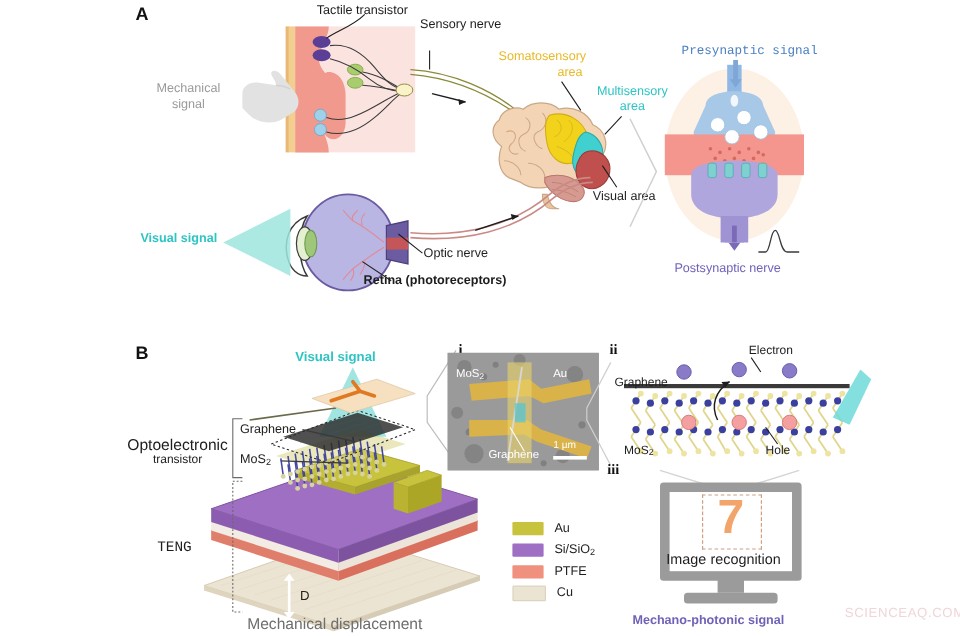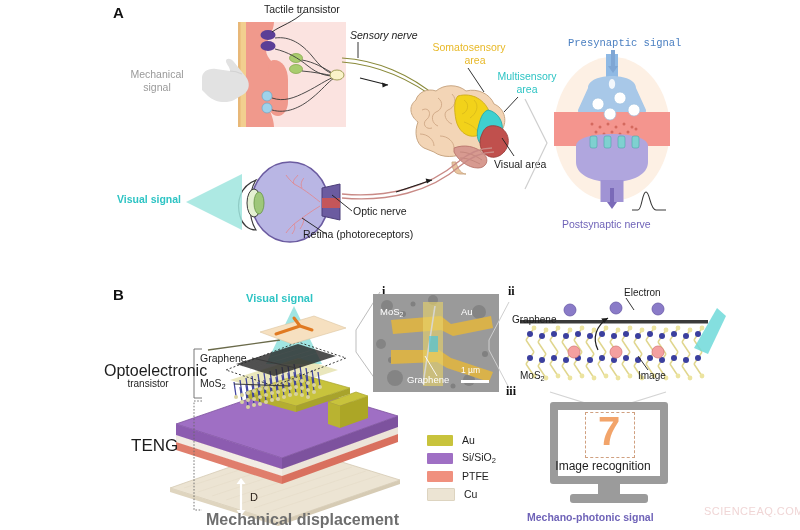--- a/index.html
+++ b/index.html
@@ -53,21 +53,21 @@
   </svg>
   <div class="lbl" style="left:264px;top:3px;">Tactile transistor</div>
 
   <svg class="abs" style="left:196px;top:58px;" width="58" height="48">
     <path d="M6,20 C6,14 12,10 20,11 L34,13 C34,9 30,6 30,3 C30,0 35,0 38,4 L50,19 C54,24 54,32 48,36 L38,42 C30,46 18,44 12,38 L6,32 Z" fill="#e2e2e2"></path>
     <path d="M34,13 C38,13 42,14 46,16" fill="none" stroke="#d2d2d2" stroke-width="1.2"></path>
   </svg>
   <div class="lbl ctr" style="left:119px;top:68px;width:76px;color:#9a9a9a;">Mechanical</div>
   <div class="lbl ctr" style="left:119px;top:81px;width:76px;color:#9a9a9a;">signal</div>
 
-  <div class="lbl" style="left:350px;top:29px;font-style:italic;">Sensory nerve</div>
+  <div class="lbl" style="left:350px;top:14px;">Sensory nerve</div>
   <svg class="abs" style="left:330px;top:40px;" width="180" height="70">
     <path d="M28,2 L28,18" fill="none" stroke="#1d1d1d" stroke-width="0.9"></path>
     <path d="M12,18 C46,20 80,34 108,58" fill="none" stroke="#8a8a3a" stroke-width="1.1"></path>
     <path d="M12,22 C48,25 82,40 110,62" fill="none" stroke="#8a8a3a" stroke-width="1.1"></path>
     <path d="M30,38 L58,45" fill="none" stroke="#1d1d1d" stroke-width="1.1"></path>
     <path d="M58,45 l-6,-2.6 l0.6,5.2 Z" fill="#1d1d1d"></path>
   </svg>
 
   <svg class="abs" style="left:400px;top:82px;" width="130" height="92">
     <path d="M18,40 C10,34 8,24 16,18 C18,10 28,6 36,9 C44,2 58,2 66,9 C78,6 90,12 94,22 C104,26 108,38 102,48 C104,58 96,68 86,68 L66,70 C56,76 42,76 34,70 L24,66 C16,62 14,50 18,40 Z" fill="#f3d5b6" stroke="#c9a784" stroke-width="1"></path>
@@ -88,21 +88,21 @@
     <path d="M88,28 C98,30 104,40 102,50 C100,60 92,66 84,64 C78,62 76,54 78,46 C80,38 82,30 88,28 Z" fill="#3fd0cf" stroke="#2aa9a8" stroke-width="0.9"></path>
     <path d="M90,44 C102,42 110,52 108,62 C106,72 96,78 88,74 C80,70 78,60 82,52 C84,47 86,45 90,44 Z" fill="#c0504d" stroke="#9b3b38" stroke-width="0.9"></path>
     <path d="M54,66 C64,62 76,64 84,72 C90,78 86,86 78,86 C68,86 58,78 54,70 Z" fill="#d79a90" stroke="#b9766c" stroke-width="0.9"></path>
     <g fill="none" stroke="#bb7e74" stroke-width="0.7">
       <path d="M60,70 C68,70 76,74 82,78"></path>
       <path d="M60,76 C68,76 74,79 80,82"></path>
     </g>
     <path d="M56,80 C58,88 62,92 66,92 L60,92 C54,92 52,86 52,80 Z" fill="#e9c49e" stroke="#c9a784" stroke-width="0.9"></path>
   </svg>
 
-  <div class="lbl ctr" style="left:416px;top:41px;width:106px;color:#e8b928;">Somatosensory</div>
+  <div class="lbl ctr" style="left:399px;top:41px;width:106px;color:#e8b928;">Somatosensory</div>
   <div class="lbl ctr" style="left:422px;top:54px;width:106px;color:#e8b928;">area</div>
   <svg class="abs" style="left:466px;top:66px;" width="24" height="30">
     <path d="M2,2 L18,26" fill="none" stroke="#1d1d1d" stroke-width="0.9"></path>
   </svg>
 
   <div class="lbl ctr" style="left:478px;top:70px;width:98px;color:#2ec4c4;">Multisensory</div>
   <div class="lbl ctr" style="left:478px;top:83px;width:98px;color:#2ec4c4;">area</div>
   <svg class="abs" style="left:500px;top:95px;" width="22" height="22">
     <path d="M18,2 L4,17" fill="none" stroke="#1d1d1d" stroke-width="0.9"></path>
   </svg>
@@ -137,21 +137,21 @@
   <div class="lbl" style="left:117px;top:193px;color:#2ec4c4;font-weight:bold;">Visual signal</div>
 
   <svg class="abs" style="left:330px;top:193px;" width="30" height="22">
     <path d="M2,2 L22,18" fill="none" stroke="#1d1d1d" stroke-width="0.9"></path>
   </svg>
   <div class="lbl" style="left:353px;top:205px;">Optic nerve</div>
 
   <svg class="abs" style="left:300px;top:216px;" width="34" height="22">
     <path d="M2,2 L26,18" fill="none" stroke="#1d1d1d" stroke-width="0.9"></path>
   </svg>
-  <div class="lbl" style="left:303px;top:228px;">Retina (photoreceptors)</div>
+  <div class="lbl" style="left:303px;top:228px;font-weight:bold;">Retina (photoreceptors)</div>
 
   <svg class="abs" style="left:336px;top:146px;" width="170" height="62">
     <path d="M6,48 C50,52 92,42 122,16 C134,6 144,2 156,2" fill="none" stroke="#c98a86" stroke-width="1.3"></path>
     <path d="M6,52 C52,56 94,46 124,20 C136,10 146,6 158,6" fill="none" stroke="#c98a86" stroke-width="1.3"></path>
     <path d="M60,46 L96,34" fill="none" stroke="#1d1d1d" stroke-width="1.2"></path>
     <path d="M96,34 l-6.4,-1.6 l1.4,5 Z" fill="#1d1d1d"></path>
   </svg>
 
   <svg class="abs" style="left:523px;top:97px;" width="28" height="96">
     <path d="M2,2 L24,46 L2,92" fill="none" stroke="#cfcfcf" stroke-width="1.2"></path>
@@ -347,45 +347,45 @@
 
     <path d="M58,10 L130,0" stroke="#6a6a4a" stroke-width="1.4" fill="none"></path>
 
     <path d="M110,-8 L164,-24 L196,-12 L142,4 Z" fill="#f6e0c0" stroke="#dcc49f" stroke-width="0.6"></path>
     <path d="M126,-6 L150,-14 M150,-14 L144,-22 M150,-14 L162,-10" stroke="#e07a22" stroke-width="3" fill="none" stroke-linecap="round"></path>
   </svg>
 
   <svg class="abs" style="left:192px;top:348px;" width="12" height="52">
     <path d="M10,1 L2,1 L2,50 L10,50" fill="none" stroke="#6a6a6a" stroke-width="0.9"></path>
   </svg>
-  <div class="lbl ctr" style="left:104px;top:365px;width:88px;font-size:16px;">Optoelectronic</div>
+  <div class="lbl ctr" style="left:104px;top:365px;width:88px;font-size:13px;">Optoelectronic</div>
   <div class="lbl ctr" style="left:104px;top:378px;width:88px;font-size:10px;">transistor</div>
 
   <div class="lbl" style="left:200px;top:352px;">Graphene</div>
   <svg class="abs" style="left:252px;top:352px;" width="50" height="22">
     <path d="M0,6 L44,16" fill="none" stroke="#3a3a3a" stroke-width="1"></path>
   </svg>
 
   <div class="lbl" style="left:200px;top:377px;"><span>MoS</span><sub>2</sub></div>
   <svg class="abs" style="left:234px;top:378px;" width="62" height="16">
     <path d="M0,6 L56,8" fill="none" stroke="#3a3a3a" stroke-width="1"></path>
   </svg>
 
   <svg class="abs" style="left:192px;top:400px;" width="12" height="112">
     <path d="M10,1 L2,1 L2,110 L10,110" fill="none" stroke="#6a6a6a" stroke-width="0.9" stroke-dasharray="1.6,1.6"></path>
   </svg>
-  <div class="lbl" style="left:131px;top:440px;font-size:17px;">TENG</div>
+  <div class="lbl" style="left:131px;top:450px;font-size:12px;font-family:Liberation Mono, monospace;">TENG</div>
 
   <svg class="abs" style="left:233px;top:478px;" width="16" height="40">
     <path d="M8,4 L8,34" stroke="#ffffff" stroke-width="2.2" fill="none"></path>
     <path d="M8,0 l-4.5,6 l9,0 Z" fill="#ffffff"></path>
     <path d="M8,38 l-4.5,-6 l9,0 Z" fill="#ffffff"></path>
   </svg>
   <div class="lbl" style="left:250px;top:491px;font-size:11px;color:#2a2018;">D</div>
-  <div class="lbl" style="left:206px;top:514px;font-size:16px;font-weight:bold;color:#6e6e6e;">Mechanical displacement</div>
+  <div class="lbl" style="left:206px;top:514px;font-size:13px;font-weight:normal;color:#6e6e6e;">Mechanical displacement</div>
 
   <div class="abs" style="left:427px;top:431px;">
     <div class="legend-row">
       <span class="legend-sw" style="background:#c8c33c;"></span>
       <span class="legend-txt">Au</span>
     </div>
     <div class="legend-row">
       <span class="legend-sw" style="background:#9f6fc4;"></span>
       <span class="legend-txt"><span>Si/SiO</span><sub>2</sub></span>
     </div>
@@ -545,21 +545,21 @@
     </g>
 
     <path d="M86,50 C80,38 84,26 96,18" fill="none" stroke="#1d1d1d" stroke-width="1.2"></path>
     <path d="M96,18 l-6.8,0.4 l3.2,4.6 Z" fill="#1d1d1d"></path>
 
     <path d="M205,8 L182,48 L196,54 L214,16 Z" fill="#6fd9d9" opacity="0.85"></path>
   </svg>
   <div class="lbl" style="left:512px;top:314px;font-size:10px;">Graphene</div>
   <div class="lbl" style="left:624px;top:287px;font-size:10px;">Electron</div>
   <div class="lbl" style="left:520px;top:370px;font-size:10px;"><span>MoS</span><sub>2</sub></div>
-  <div class="lbl" style="left:638px;top:370px;font-size:10px;">Image</div>
+  <div class="lbl" style="left:638px;top:370px;font-size:10px;">Hole</div>
   <svg class="abs" style="left:624px;top:296px;" width="24" height="16">
     <path d="M10,14 L2,2" fill="none" stroke="#1d1d1d" stroke-width="0.9"></path>
   </svg>
   <svg class="abs" style="left:634px;top:354px;" width="24" height="18">
     <path d="M14,16 L4,2" fill="none" stroke="#1d1d1d" stroke-width="0.9"></path>
   </svg>
 
   <svg class="abs" style="left:548px;top:390px;" width="120" height="24">
     <path d="M2,2 L60,20 L118,2" fill="none" stroke="#d4d4d4" stroke-width="1.2"></path>
   </svg>

